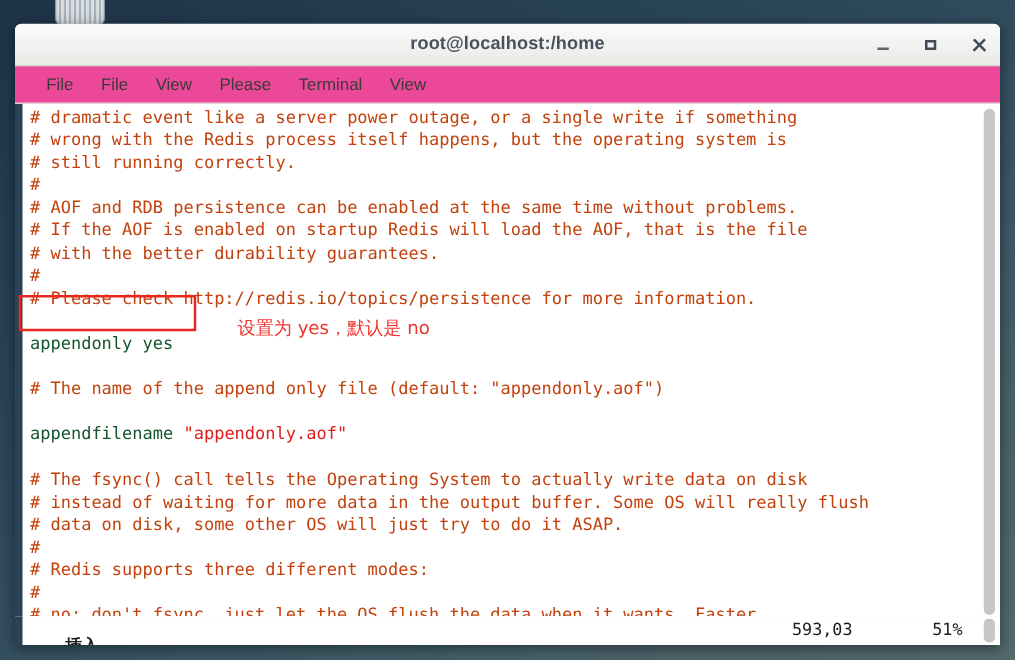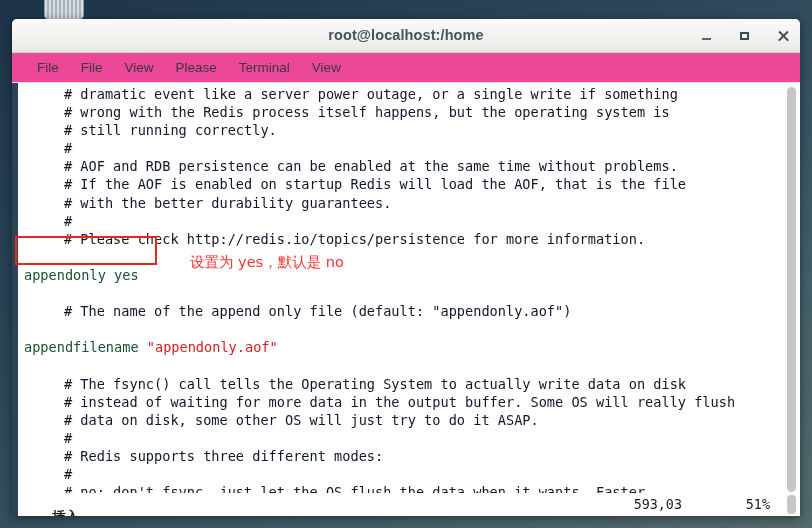--- a/index.html
+++ b/index.html
@@ -153,21 +153,21 @@
     flex: 1 1 auto;
     padding: 2px 0 0 6px;
     font-family: "DejaVu Sans Mono", "Liberation Mono", monospace;
     font-size: 13.6px;
     line-height: 18.1px;
     color: #3b6ea5;
     white-space: pre;
     overflow: hidden;
   }
   .tline { height: 18.1px; }
-  .c-comment { color: #0f172a; margin-left: 40px; }
+  .c-comment { color: #c2410c; }
   .c-plain   { color: #14532d; }
   .c-string  { color: #e01b1b; }
 
   
   #term-scrollbar {
     position: absolute;
     right: 2px;
     top: 0;
     width: 13px;
     height: 100%;

